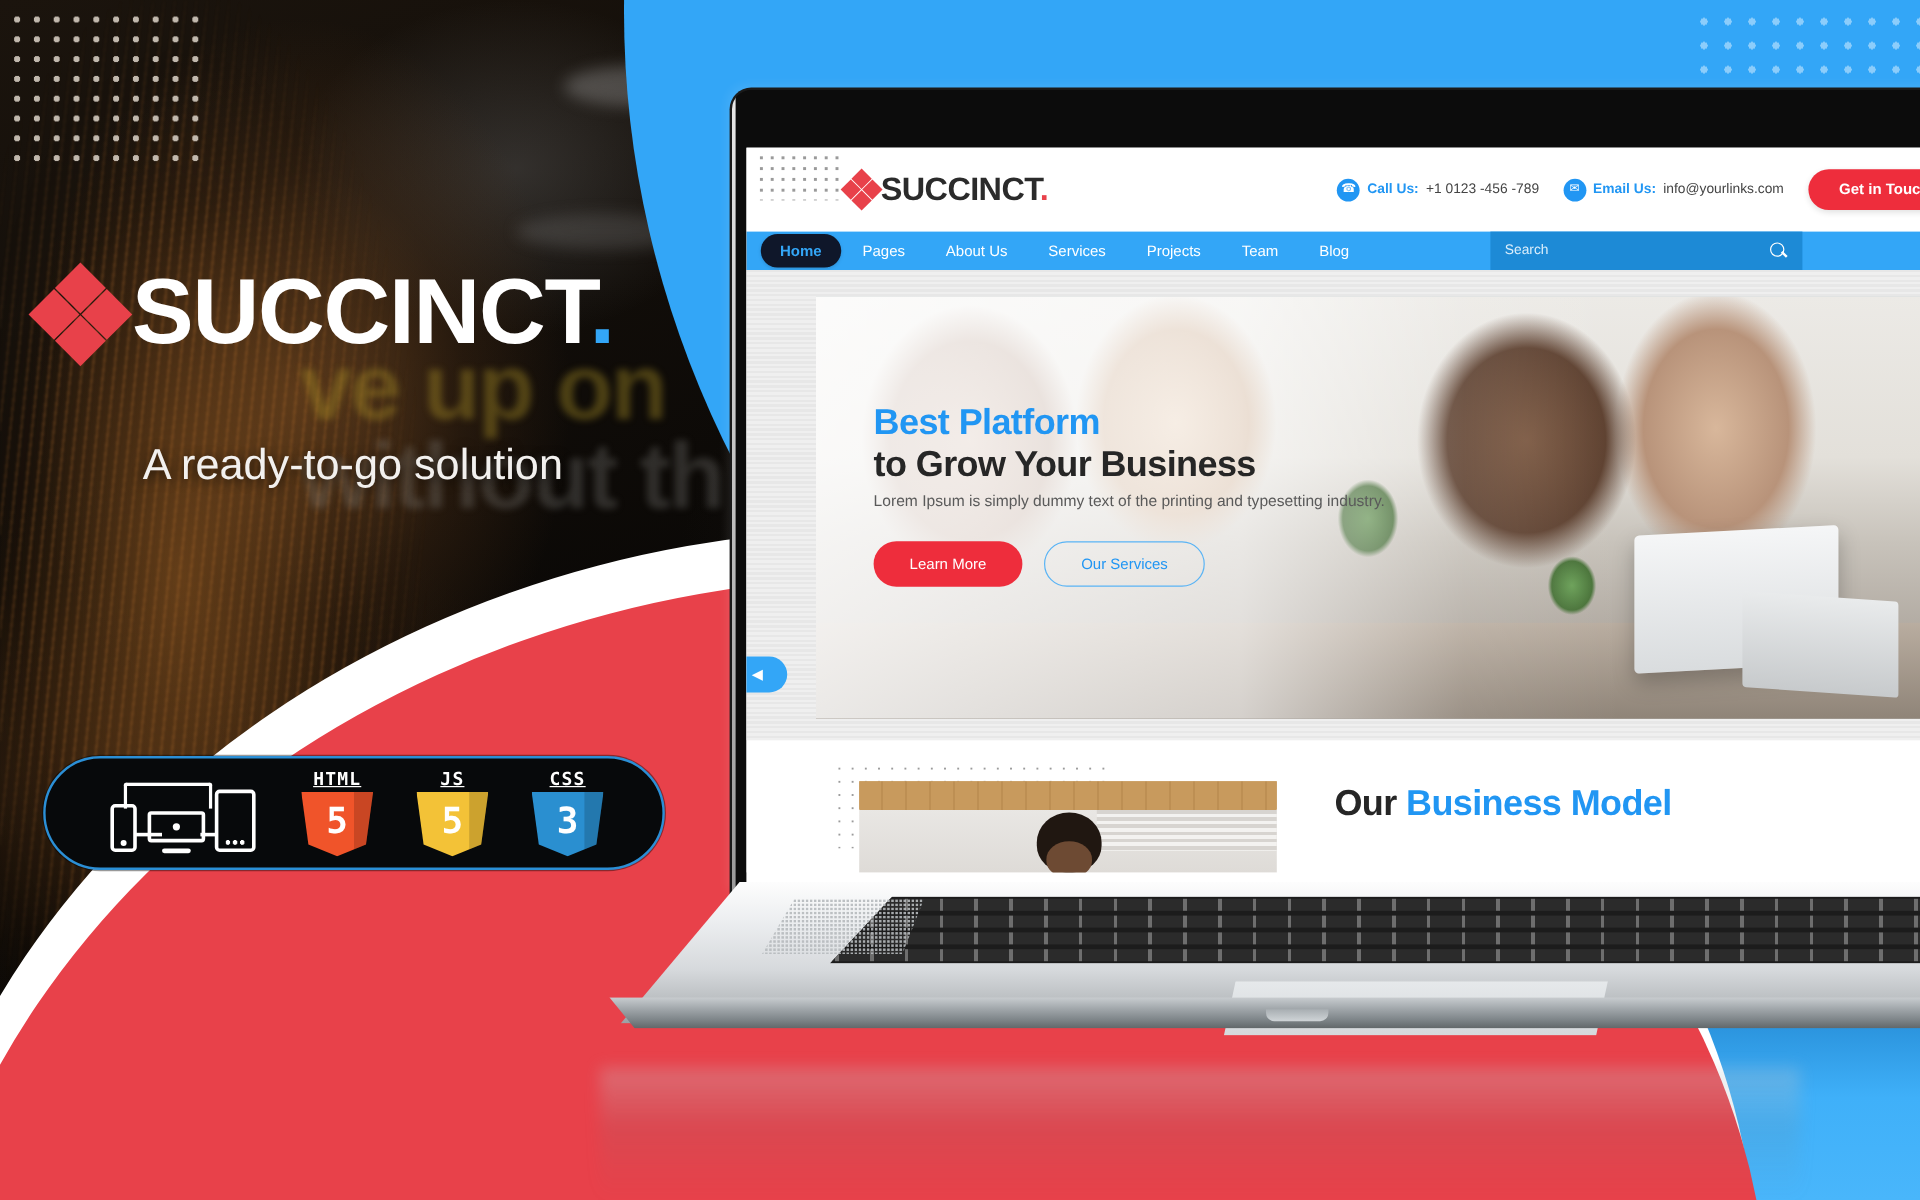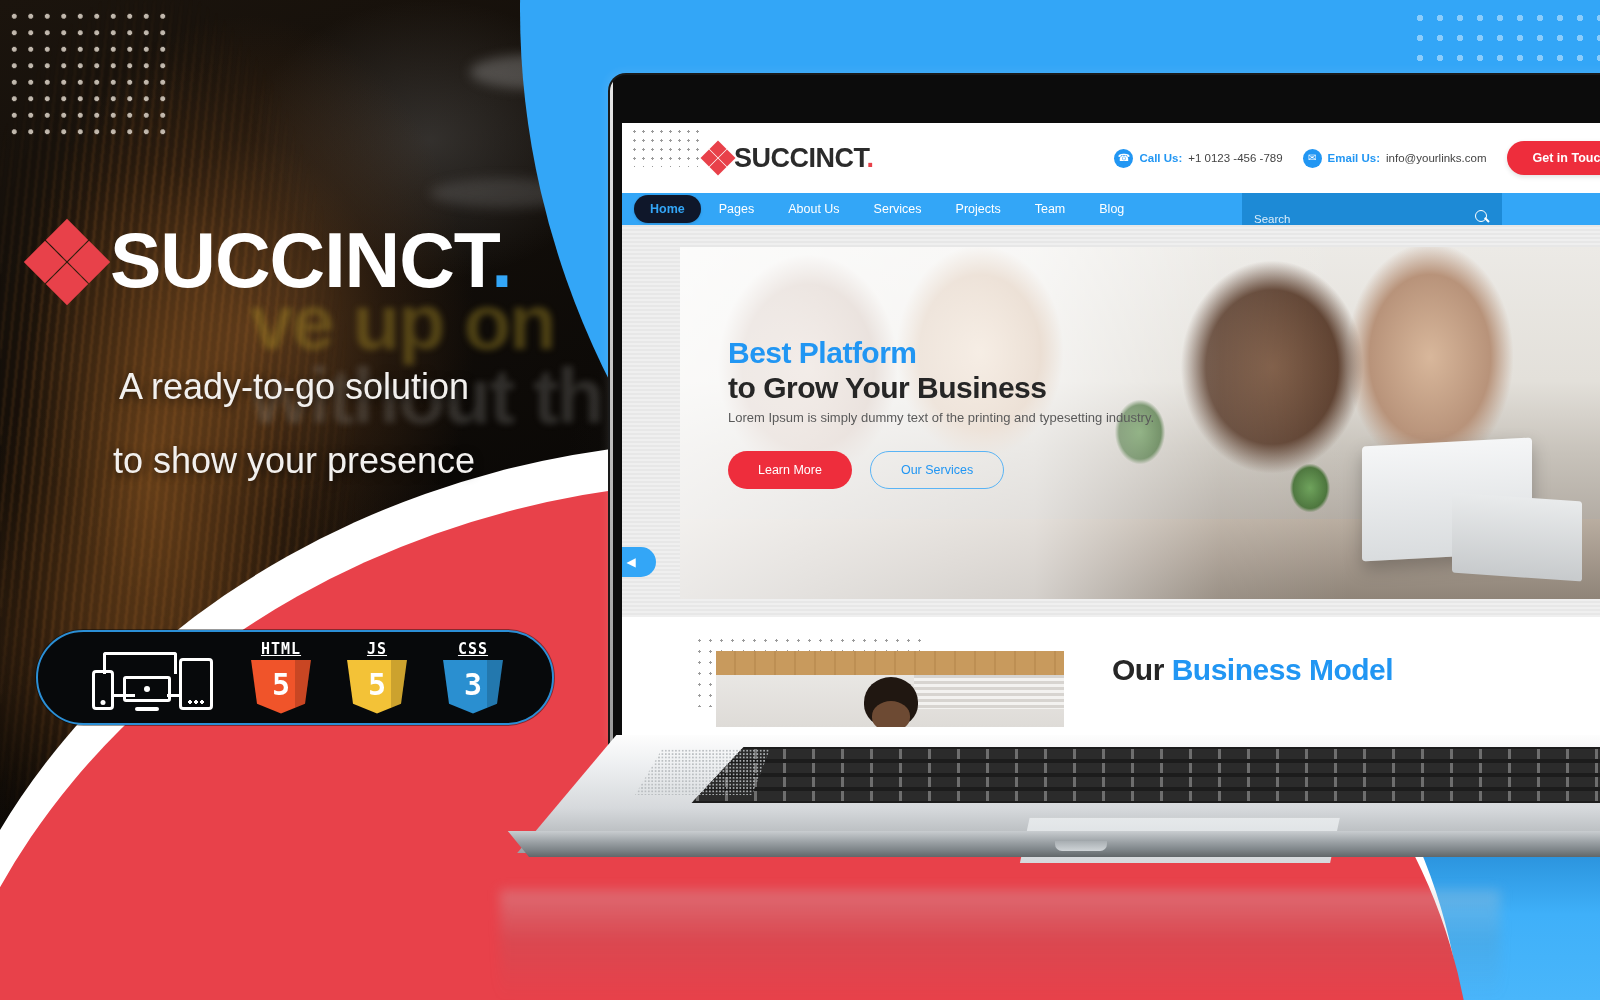--- a/index.html
+++ b/index.html
@@ -198,21 +198,21 @@
 
   
   #site-nav{ height:32px; background:#33a6f7; display:flex; align-items:center; position:relative; }
   #nav-items{ display:flex; align-items:center; gap:2px; padding-left:12px; }
   .nav-item{
     font-size:12.5px; color:#ffffff; padding:7px 16px; border-radius:16px; white-space:nowrap;
   }
   .nav-item.active{ background:#0f172a; color:#33a6f7; font-weight:bold; box-shadow:0 1px 3px rgba(0,0,0,.15); }
   #search-box{
     position:absolute; left:620px; top:0; width:260px; height:32px;
-    background:#1d8ad6; display:flex; align-items:flex-end; padding:0 12px;
+    background:#1d8ad6; display:flex; align-items:center; padding:0 12px;
   }
   #search-input{
     background:transparent; border:none; outline:none; color:#e8f3fc; font-size:11.5px; flex:1;
     font-family:"Liberation Sans", sans-serif;
   }
   #search-input::placeholder{ color:#dbeefb; }
   #search-icon{ width:16px; height:16px; position:relative; flex:0 0 auto; }
   #search-icon::before{ content:""; position:absolute; left:1px; top:1px; width:10px; height:10px; border:1.6px solid #fff; border-radius:50%; }
   #search-icon::after{ content:""; position:absolute; left:10px; top:10px; width:6px; height:1.6px; background:#fff; transform:rotate(45deg); }
 
@@ -357,21 +357,20 @@
       <i class="d1"></i>
         <i class="d2"></i>
         <i class="d3"></i>
         <i class="d4"></i>
     </div>
     <div id="brand-text"><span>SUCCINCT</span><span id="brand-dot">.</span></div>
   </div>
 
   <div id="tagline">
     <div>A ready-to-go solution</div>
-    <div>to show your presence</div>
   </div>
 
   <div id="tech-pill">
     <div class="devices-icon">
       <div class="link"></div>
       <div class="ph"></div>
       <div class="bar"></div>
       <div class="mon">
           <i></i>
         </div>

